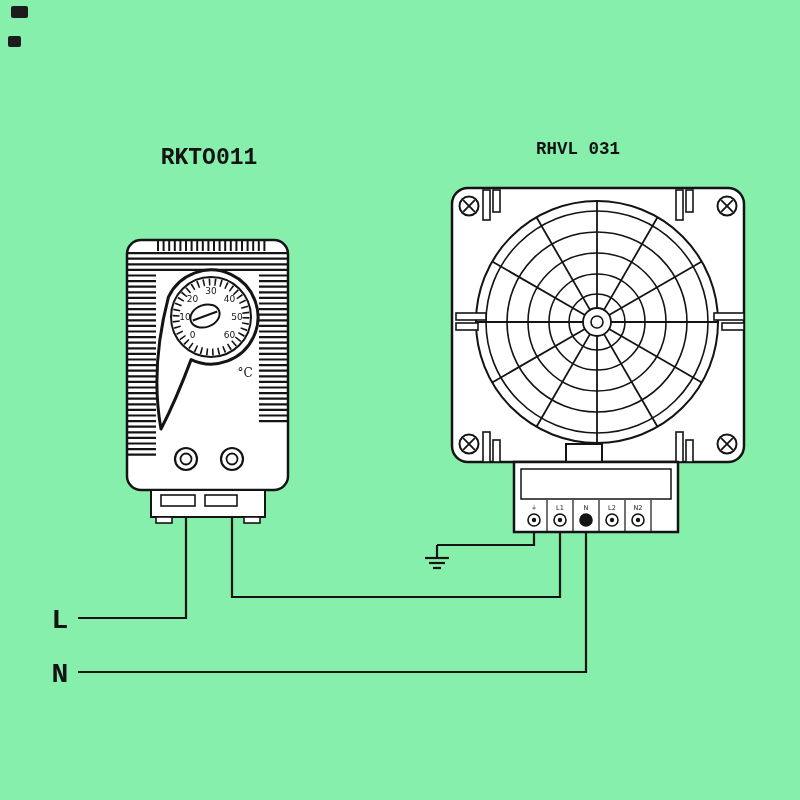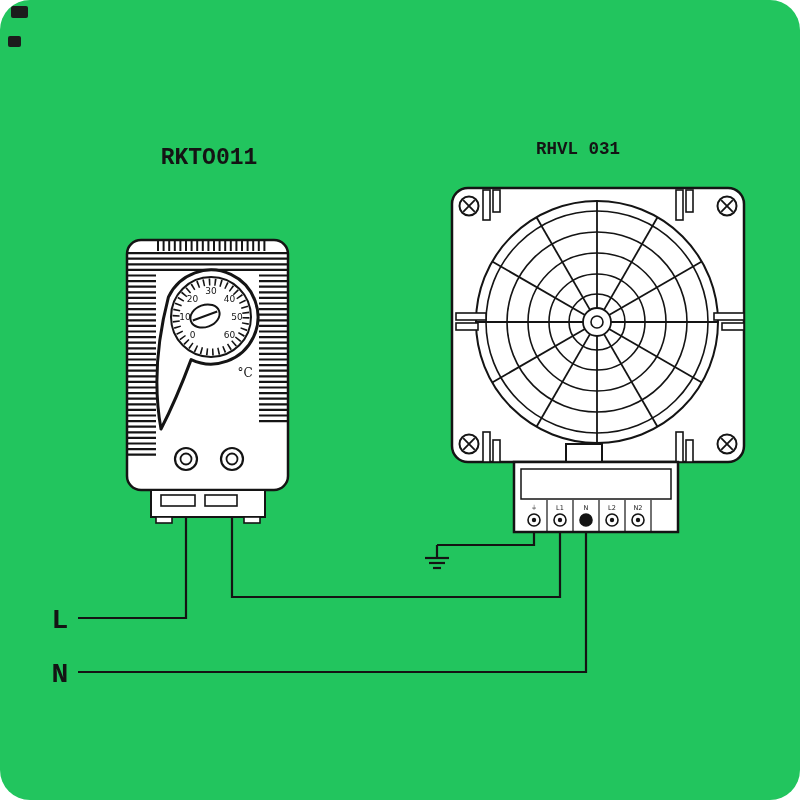--- a/index.html
+++ b/index.html
@@ -1,16 +1,16 @@
 <!DOCTYPE html>
 <html><head>
 <meta charset="utf-8">
 <style>
   html,body{margin:0;padding:0;background:#ffffff;}
-  .stage{position:relative;width:800px;height:800px;background:#22c55e;overflow:hidden;border-radius:30px;}
+  .stage{position:relative;width:800px;height:800px;background:#86efac;overflow:hidden;}
   svg{display:block;}
   text{fill:#141414;}
   .title{font-family:"Liberation Mono","DejaVu Sans Mono",monospace;font-weight:700;}
   .dial-num{font-family:"DejaVu Sans","Liberation Sans",sans-serif;font-size:9px;}
   .unit{font-family:"DejaVu Serif","Liberation Serif",serif;font-size:12px;}
   .term-label{font-family:"DejaVu Sans","Liberation Sans",sans-serif;font-size:6.5px;}
 </style>
 </head>
 <body>
 

